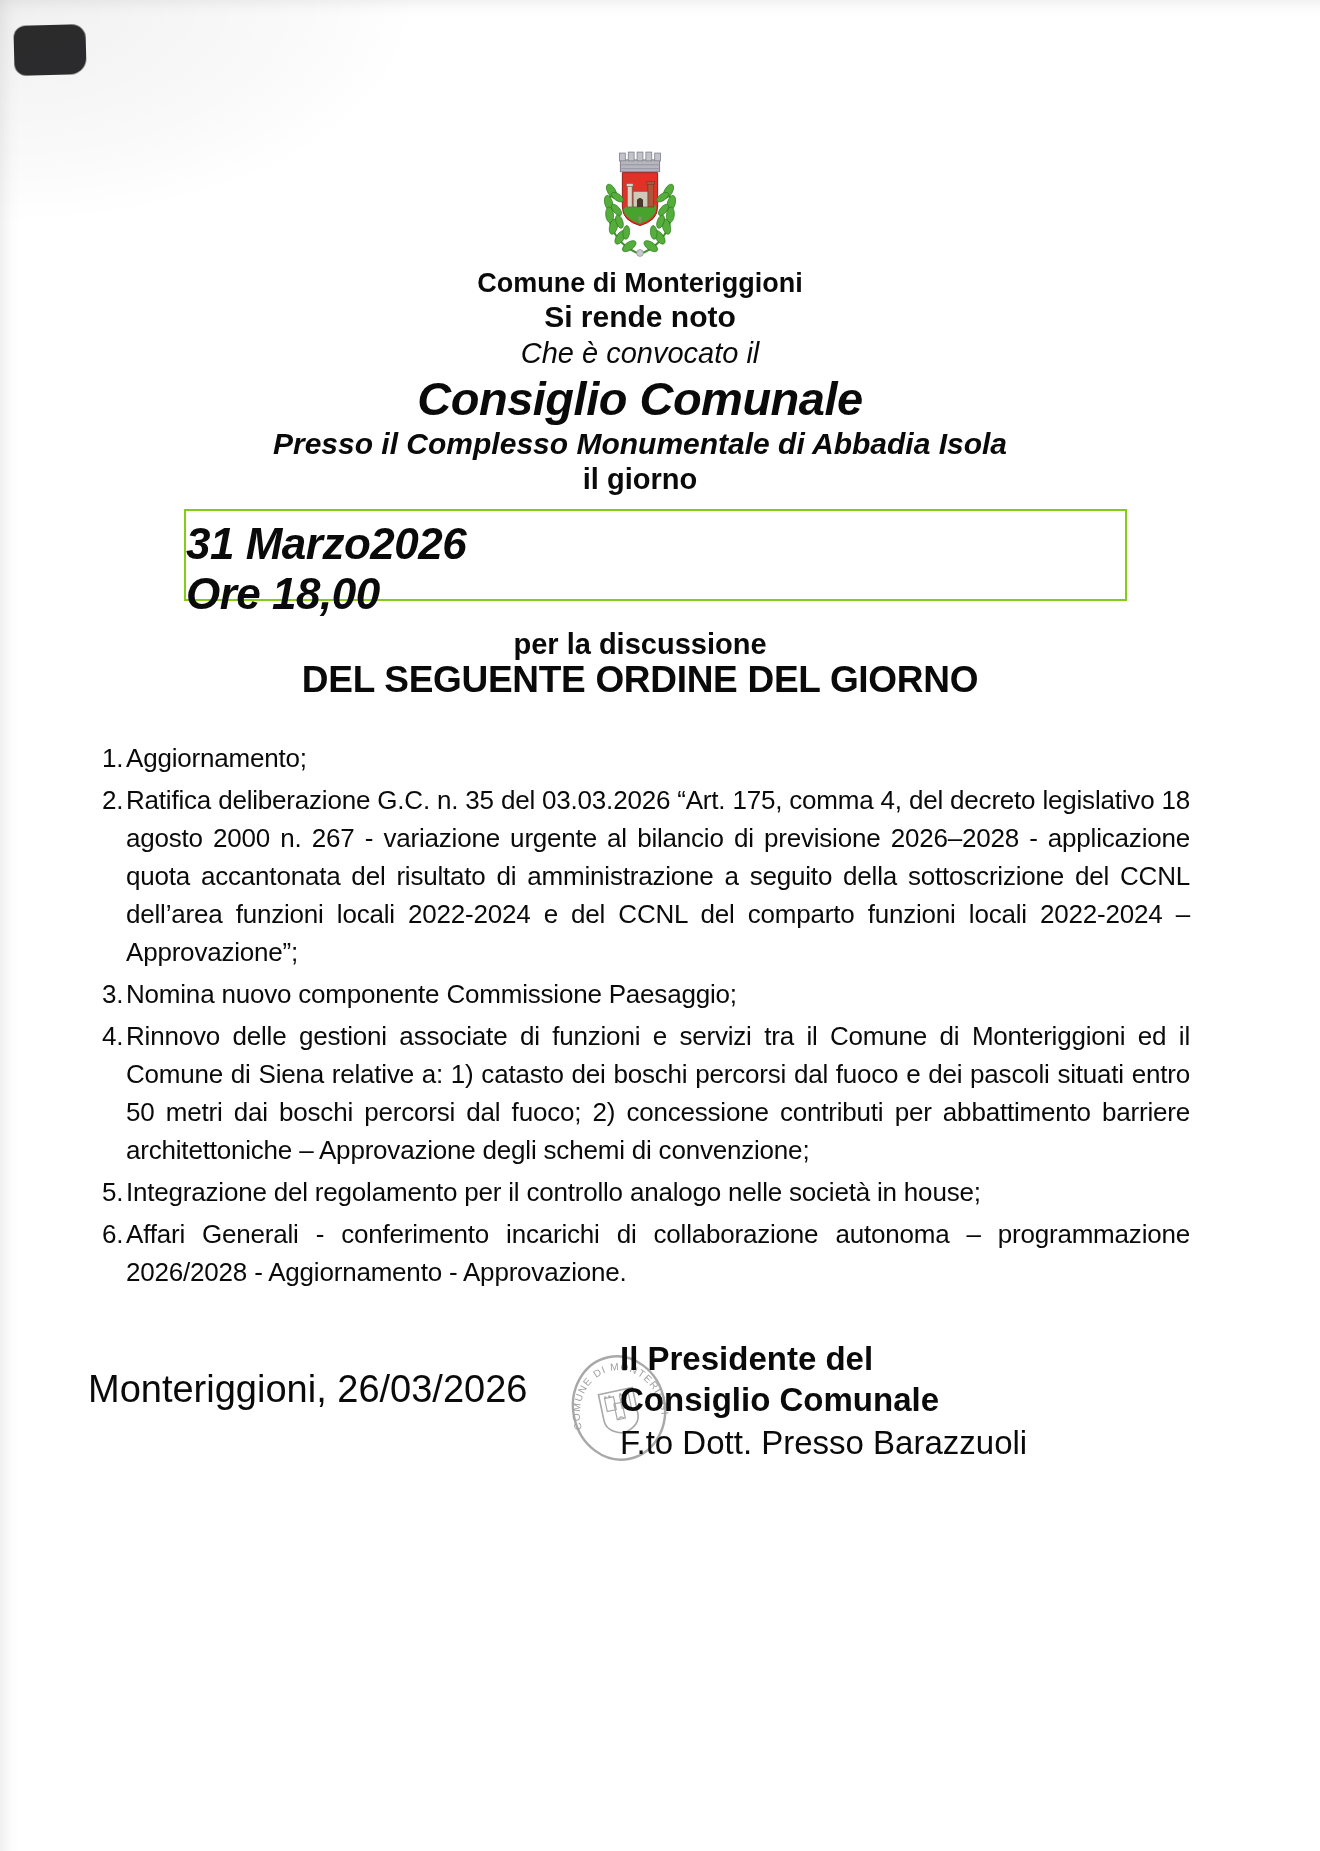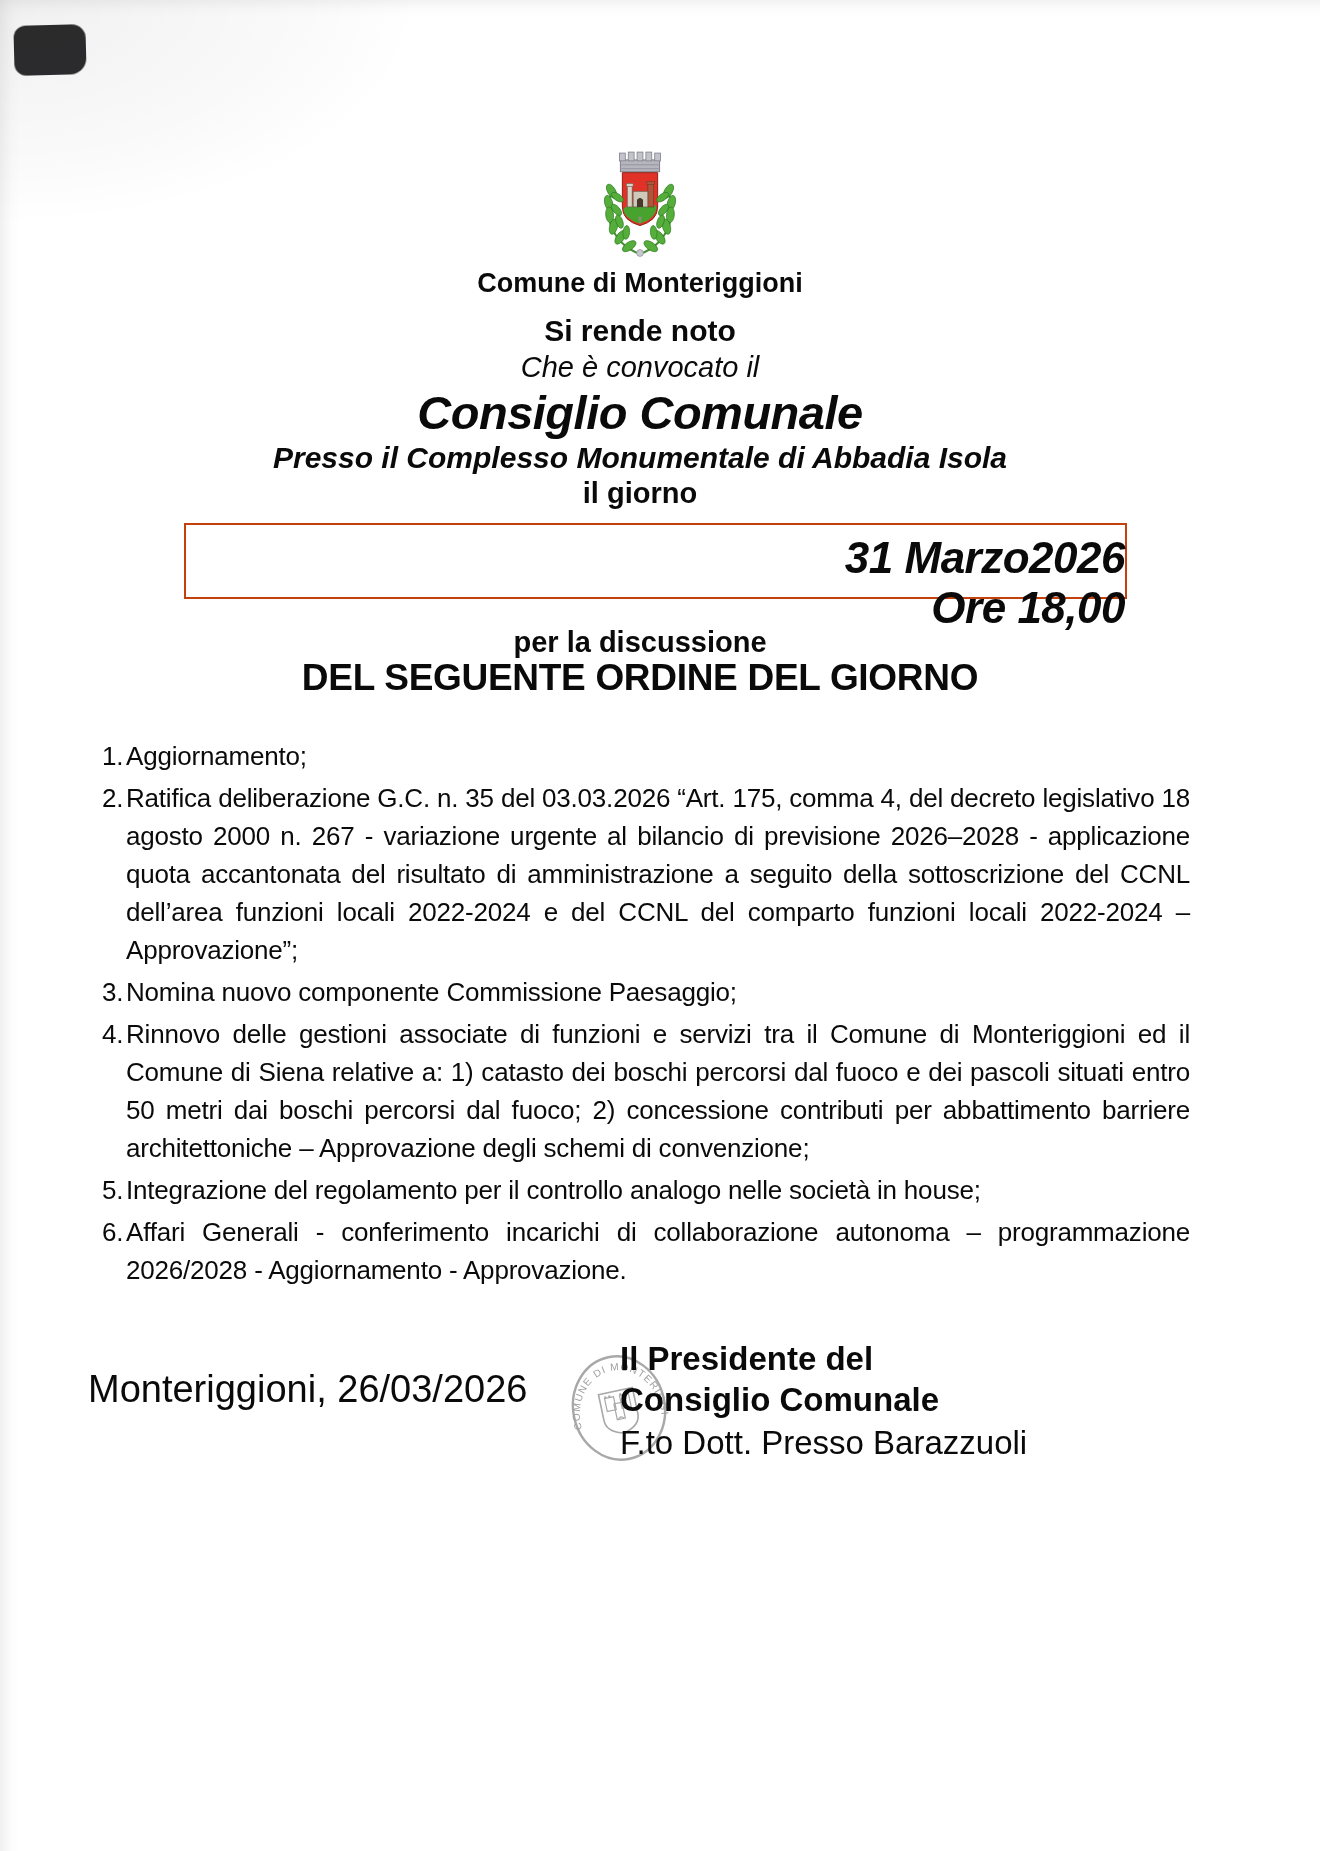--- a/index.html
+++ b/index.html
@@ -36,32 +36,32 @@
   .center{text-align:center;}
 
   
   .header-block{margin-top:148px;}
   .coa{display:inline-block;width:98px;height:114px;}
   .municipality{
     font-size:27px;font-weight:bold;line-height:30px;margin-top:2px;
   }
 
   
-  .intro-block{margin-top:14px;}
+  .intro-block{}
   .l-sirende{font-size:30px;font-weight:bold;line-height:37px;}
   .l-convocato{font-size:29px;font-style:italic;line-height:37px;}
   .l-title{font-size:47px;font-weight:bold;font-style:italic;line-height:53px;letter-spacing:-0.5px;}
   .l-venue{font-size:30px;font-weight:bold;font-style:italic;line-height:37px;}
   .l-giorno{font-size:29px;font-weight:bold;line-height:34px;}
 
   
   .date-box{
-    margin:13px 0 0 94px;width:943px;height:76px;
-    border:2px solid #c2410c;box-sizing:border-box;
-    text-align:right;
+    margin:13px 0 0 94px;width:943px;height:92px;
+    border:2px solid #84cc16;box-sizing:border-box;
+    text-align:left;
   }
   .box-date{font-size:44px;font-weight:bold;font-style:italic;line-height:56px;margin-top:5px;letter-spacing:-0.5px;}
   .box-time{font-size:44px;font-weight:bold;font-style:italic;line-height:44px;letter-spacing:-0.5px;}
 
   
   .purpose-block{margin-top:26px;}
   .l-perla{font-size:29px;font-weight:bold;line-height:34px;}
   .l-ordine{font-size:37px;font-weight:bold;line-height:38px;letter-spacing:-0.3px;}
 
   

